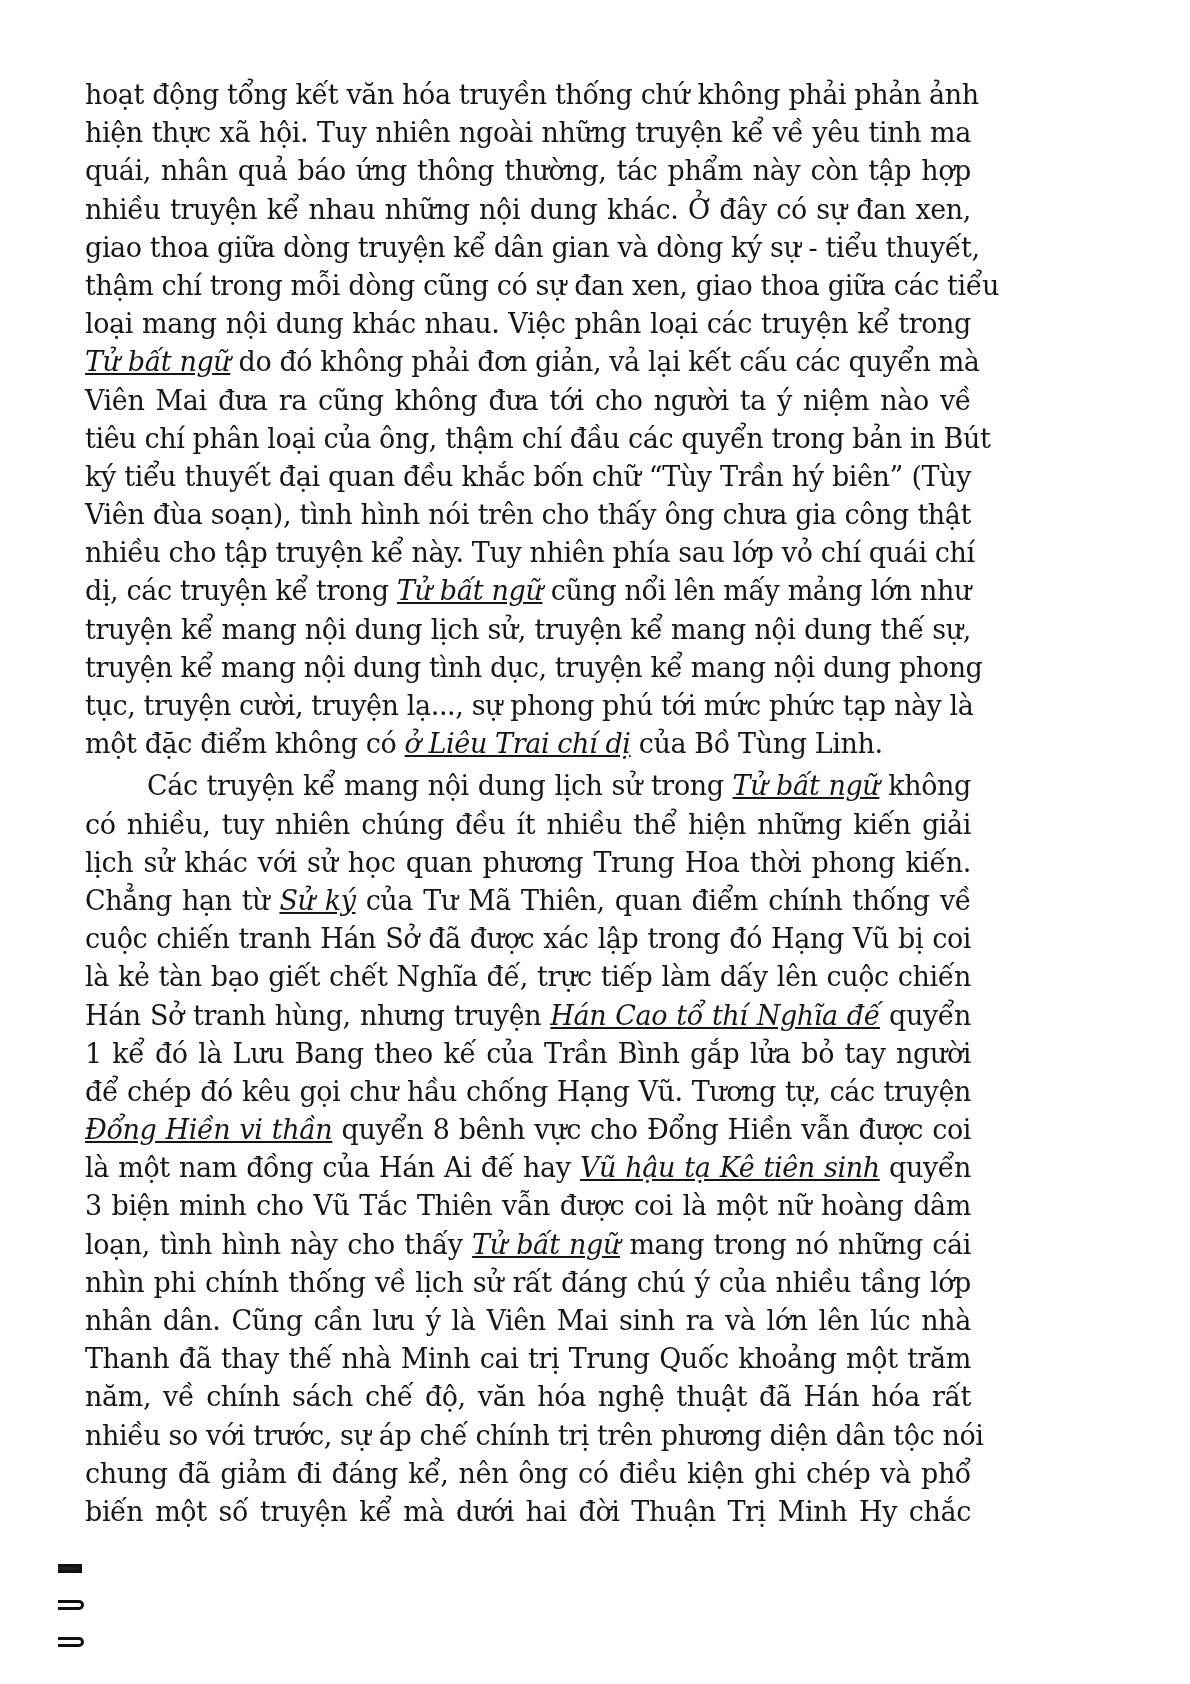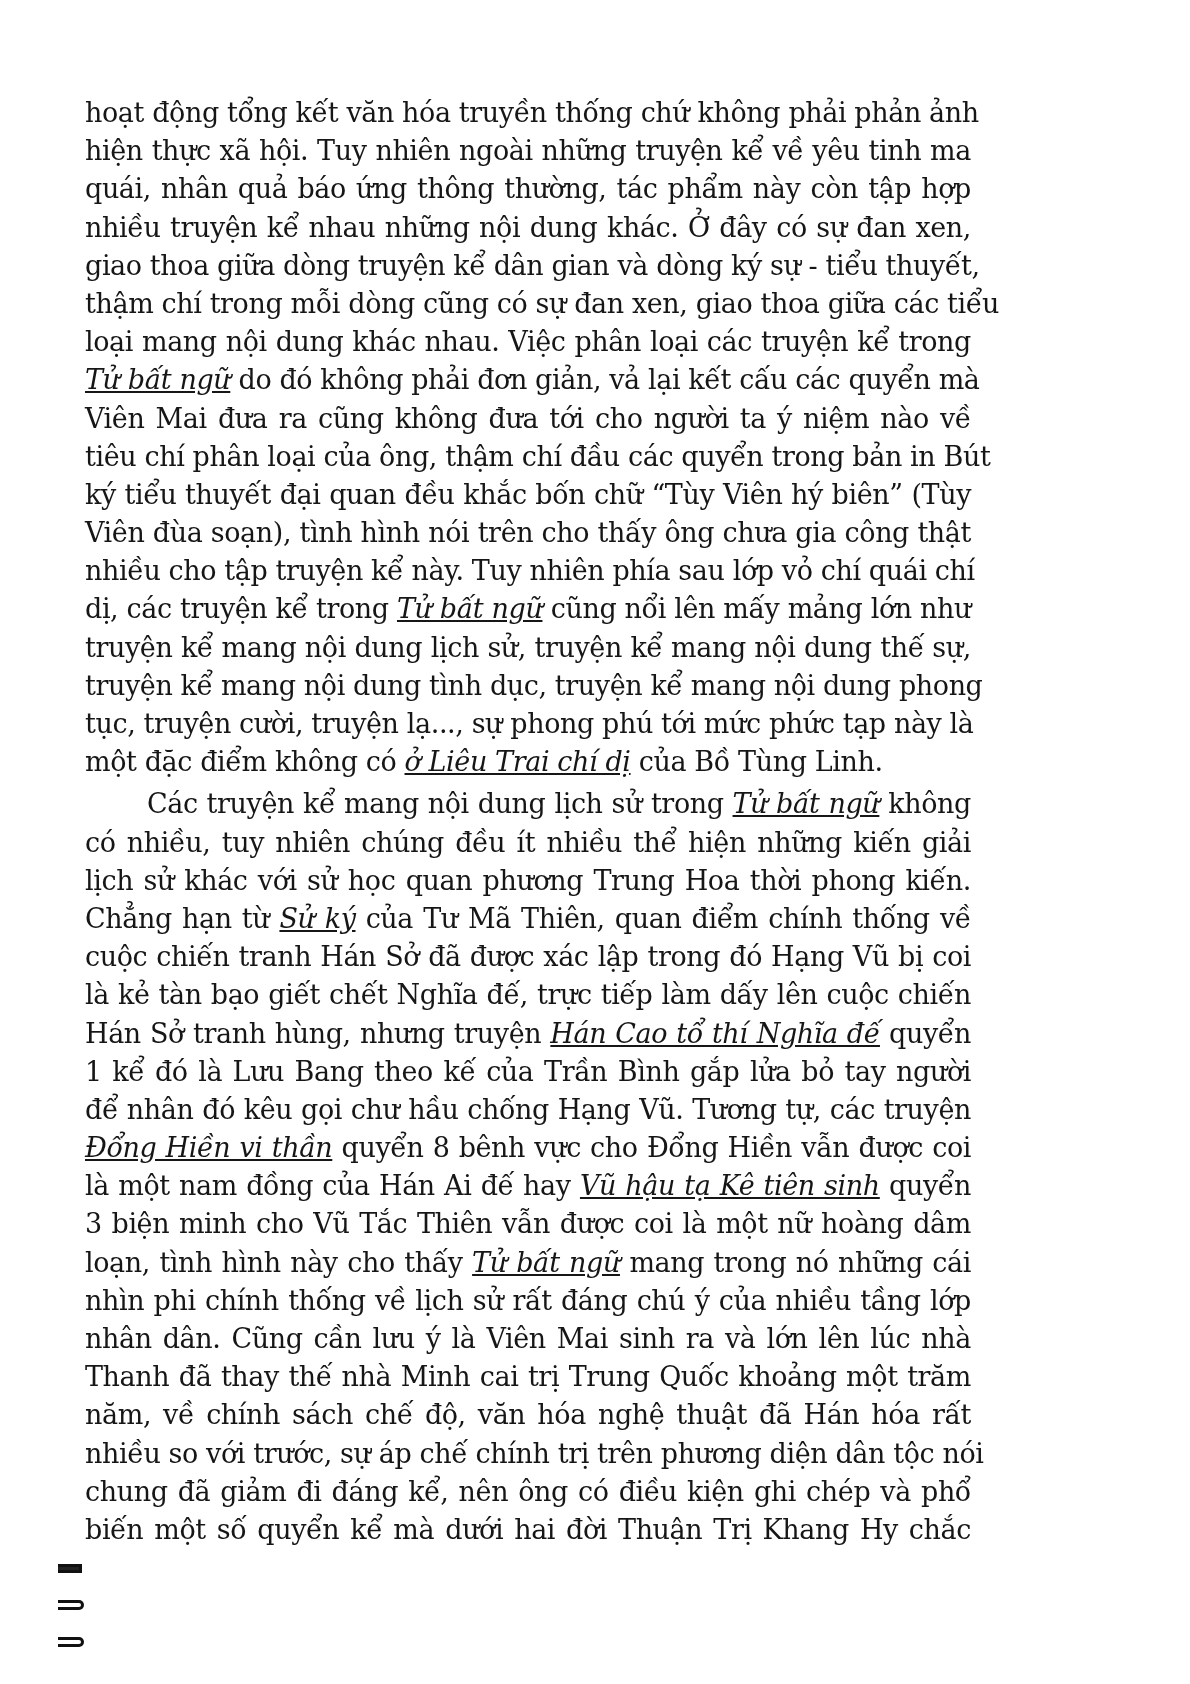--- a/index.html
+++ b/index.html
@@ -11,21 +11,21 @@
       width: 1190px;
       height: 1684px;
       position: relative;
       overflow: hidden;
       color: #161616;
       font-family: "DejaVu Serif", "Liberation Serif", serif;
     }
     .page {
       position: absolute;
       left: 85px;
-      top: 94px;
+      top: 76px;
       width: 886px;
     }
     .line {
       display: block;
       height: 38.2px;
       line-height: 38.2px;
       font-size: 27px;
       white-space: nowrap;
       text-align: justify;
       text-align-last: justify;
@@ -66,49 +66,49 @@
       <span class="line"><span>hoạt động tổng kết văn hóa truyền thống chứ không phải phản ảnh</span></span>
       <span class="line"><span>hiện thực xã hội. Tuy nhiên ngoài những truyện kể về yêu tinh ma</span></span>
       <span class="line"><span>quái, nhân quả báo ứng thông thường, tác phẩm này còn tập hợp</span></span>
       <span class="line"><span>nhiều truyện kể nhau những nội dung khác. Ở đây có sự đan xen,</span></span>
       <span class="line"><span>giao thoa giữa dòng truyện kể dân gian và dòng ký sự - tiểu thuyết,</span></span>
       <span class="line"><span>thậm chí trong mỗi dòng cũng có sự đan xen, giao thoa giữa các tiểu</span></span>
       <span class="line"><span>loại mang nội dung khác nhau. Việc phân loại các truyện kể trong</span></span>
       <span class="line"><em>Tử bất ngữ</em><span> do đó không phải đơn giản, vả lại kết cấu các quyển mà</span></span>
       <span class="line"><span>Viên Mai đưa ra cũng không đưa tới cho người ta ý niệm nào về</span></span>
       <span class="line"><span>tiêu chí phân loại của ông, thậm chí đầu các quyển trong bản in Bút</span></span>
-      <span class="line"><span>ký tiểu thuyết đại quan đều khắc bốn chữ “Tùy Viên hý biên” (Tùy</span></span>
+      <span class="line"><span>ký tiểu thuyết đại quan đều khắc bốn chữ “Tùy Trần hý biên” (Tùy</span></span>
       <span class="line"><span>Viên đùa soạn), tình hình nói trên cho thấy ông chưa gia công thật</span></span>
       <span class="line"><span>nhiều cho tập truyện kể này. Tuy nhiên phía sau lớp vỏ chí quái chí</span></span>
       <span class="line"><span>dị, các truyện kể trong </span><em>Tử bất ngữ</em><span> cũng nổi lên mấy mảng lớn như</span></span>
       <span class="line"><span>truyện kể mang nội dung lịch sử, truyện kể mang nội dung thế sự,</span></span>
       <span class="line"><span>truyện kể mang nội dung tình dục, truyện kể mang nội dung phong</span></span>
       <span class="line"><span>tục, truyện cười, truyện lạ..., sự phong phú tới mức phức tạp này là</span></span>
       <span class="line last"><span>một đặc điểm không có </span><em>ở Liêu Trai chí dị</em><span> của Bồ Tùng Linh.</span></span>
     </div>
     <div class="para-gap"></div>
     <div class="paragraph">
       <span class="line indent"><span>Các truyện kể mang nội dung lịch sử trong </span><em>Tử bất ngữ</em><span> không</span></span>
       <span class="line"><span>có nhiều, tuy nhiên chúng đều ít nhiều thể hiện những kiến giải</span></span>
       <span class="line"><span>lịch sử khác với sử học quan phương Trung Hoa thời phong kiến.</span></span>
       <span class="line"><span>Chẳng hạn từ </span><em>Sử ký</em><span> của Tư Mã Thiên, quan điểm chính thống về</span></span>
       <span class="line"><span>cuộc chiến tranh Hán Sở đã được xác lập trong đó Hạng Vũ bị coi</span></span>
       <span class="line"><span>là kẻ tàn bạo giết chết Nghĩa đế, trực tiếp làm dấy lên cuộc chiến</span></span>
       <span class="line"><span>Hán Sở tranh hùng, nhưng truyện </span><em>Hán Cao tổ thí Nghĩa đế</em><span> quyển</span></span>
       <span class="line"><span>1 kể đó là Lưu Bang theo kế của Trần Bình gắp lửa bỏ tay người</span></span>
-      <span class="line"><span>để nhân đó kêu gọi chư hầu chống Hạng Vũ. Tương tự, các truyện</span></span>
+      <span class="line"><span>để chép đó kêu gọi chư hầu chống Hạng Vũ. Tương tự, các truyện</span></span>
       <span class="line"><em>Đổng Hiền vi thần</em><span> quyển 8 bênh vực cho Đổng Hiền vẫn được coi</span></span>
       <span class="line"><span>là một nam đồng của Hán Ai đế hay </span><em>Vũ hậu tạ Kê tiên sinh</em><span> quyển</span></span>
       <span class="line"><span>3 biện minh cho Vũ Tắc Thiên vẫn được coi là một nữ hoàng dâm</span></span>
       <span class="line"><span>loạn, tình hình này cho thấy </span><em>Tử bất ngữ</em><span> mang trong nó những cái</span></span>
       <span class="line"><span>nhìn phi chính thống về lịch sử rất đáng chú ý của nhiều tầng lớp</span></span>
       <span class="line"><span>nhân dân. Cũng cần lưu ý là Viên Mai sinh ra và lớn lên lúc nhà</span></span>
       <span class="line"><span>Thanh đã thay thế nhà Minh cai trị Trung Quốc khoảng một trăm</span></span>
       <span class="line"><span>năm, về chính sách chế độ, văn hóa nghệ thuật đã Hán hóa rất</span></span>
       <span class="line"><span>nhiều so với trước, sự áp chế chính trị trên phương diện dân tộc nói</span></span>
       <span class="line"><span>chung đã giảm đi đáng kể, nên ông có điều kiện ghi chép và phổ</span></span>
-      <span class="line"><span>biến một số quyển kể mà dưới hai đời Thuận Trị Khang Hy chắc</span></span>
+      <span class="line"><span>biến một số truyện kể mà dưới hai đời Thuận Trị Minh Hy chắc</span></span>
     </div>
   </div>
 
 <div class="edge-mark m1"></div>
 <div class="edge-mark m2"></div>
 <div class="edge-mark m3"></div>
 
 </body></html>

